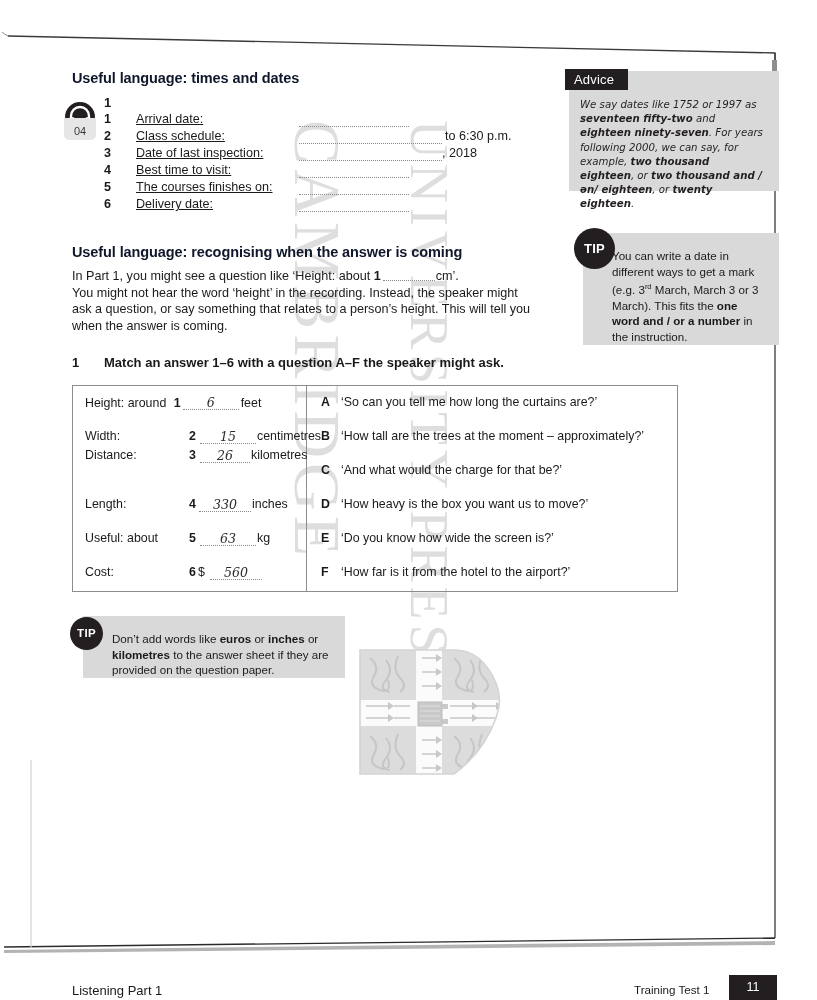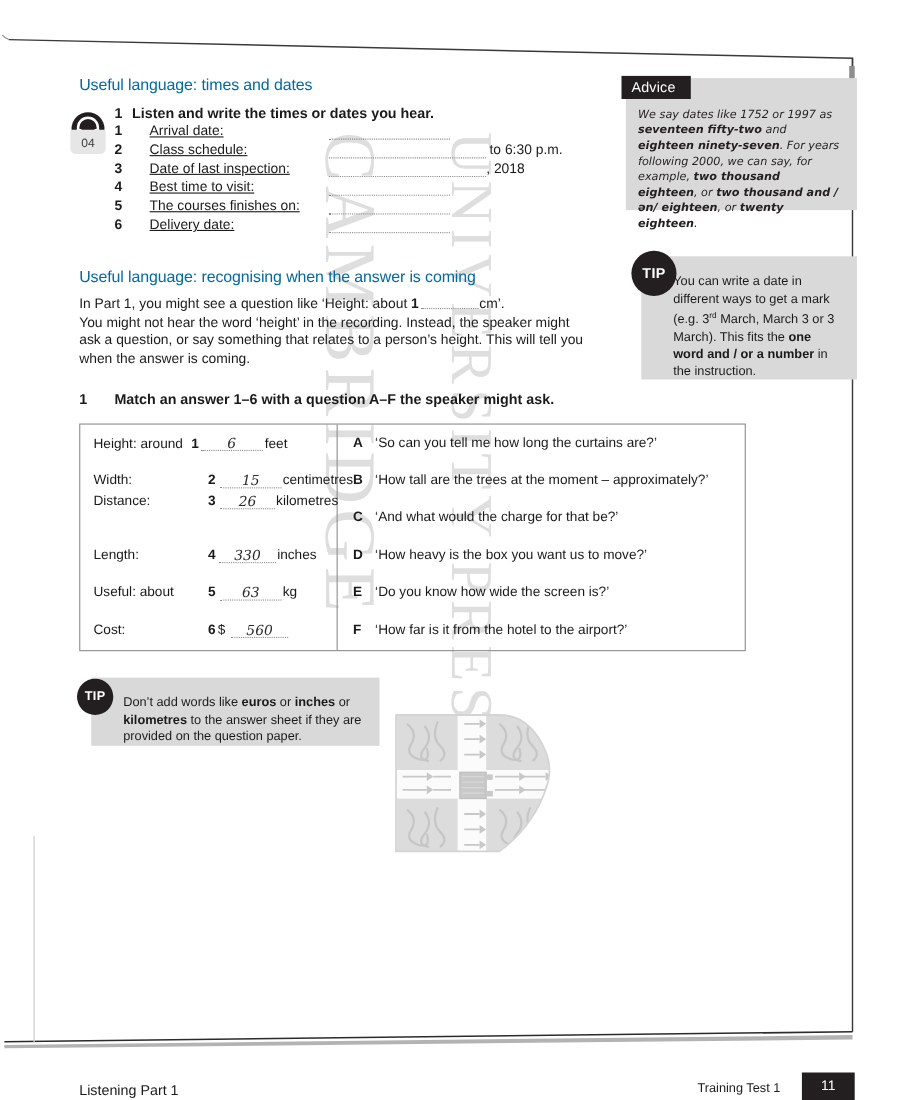--- a/index.html
+++ b/index.html
@@ -39,23 +39,23 @@
     opacity: 1;
   }
 
   
   #content { position: absolute; left: 0; top: 0; width: 817px; height: 1000px; }
 
   h2.section-head {
     position: absolute;
     margin: 0;
     font-size: 14.5px;
-    font-weight: normal;
+    font-weight: bold;
     letter-spacing: -0.1px;
-    color: #0369a1;
+    color: #0f172a;
   }
 
   
   .audio-icon { position: absolute; left: 64px; top: 94px; width: 32px; height: 46px; }
   .audio-num {
     position: absolute; left: 64px; top: 118px;
     width: 32px; height: 22px;
     background: #e6e6e6;
     border-radius: 0 0 5px 5px;
     font-size: 11px; color: #3b3b3b;
@@ -281,21 +281,20 @@
 
   <svg class="audio-icon" viewBox="0 0 32 32">
     <circle cx="16" cy="16" r="15" fill="#231f20"></circle>
     <path d="M7 18 v-3 a9 9 0 0 1 18 0 v3" fill="none" stroke="#ffffff" stroke-width="2.3" stroke-linecap="round"></path>
     <rect x="5" y="16" width="6" height="10" rx="3" fill="#ffffff"></rect>
     <rect x="21" y="16" width="6" height="10" rx="3" fill="#ffffff"></rect>
   </svg>
   <div class="audio-num">04</div>
 
   <div class="ex-num" style="left:104px; top:95px;">1</div>
-  <div class="ex-instr" style="left:120px; top:95px;">Listen and write the times or dates you hear.</div>
 
   <div class="q-list">
     <div class="q-row">
       <span class="n">1</span>
       <span class="lbl">Arrival date:</span>
       <span class="dots" style="left:195px; width:110px;"></span>
       <span class="tail" style="left:309px;"></span>
     </div>
     <div class="q-row">
       <span class="n">2</span>

